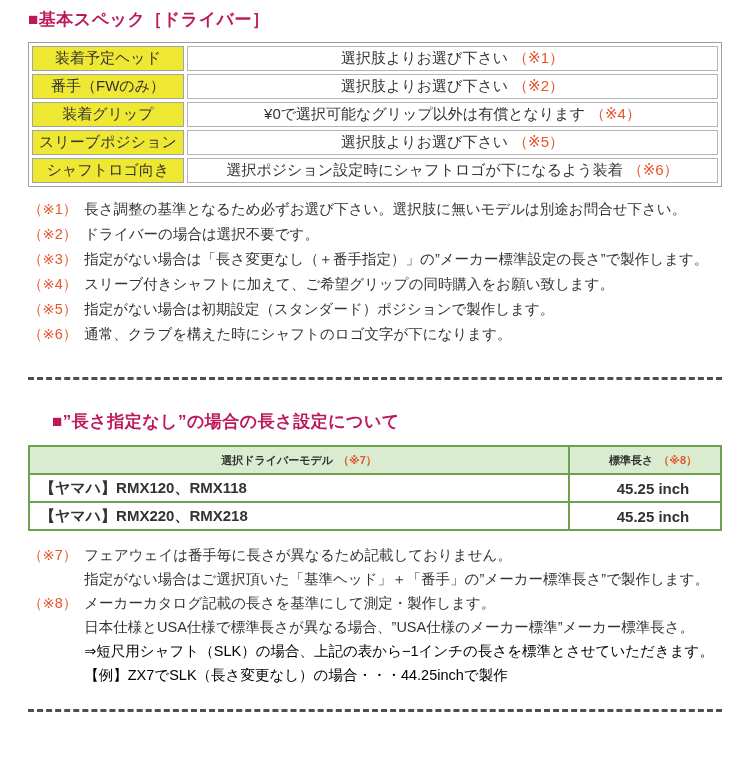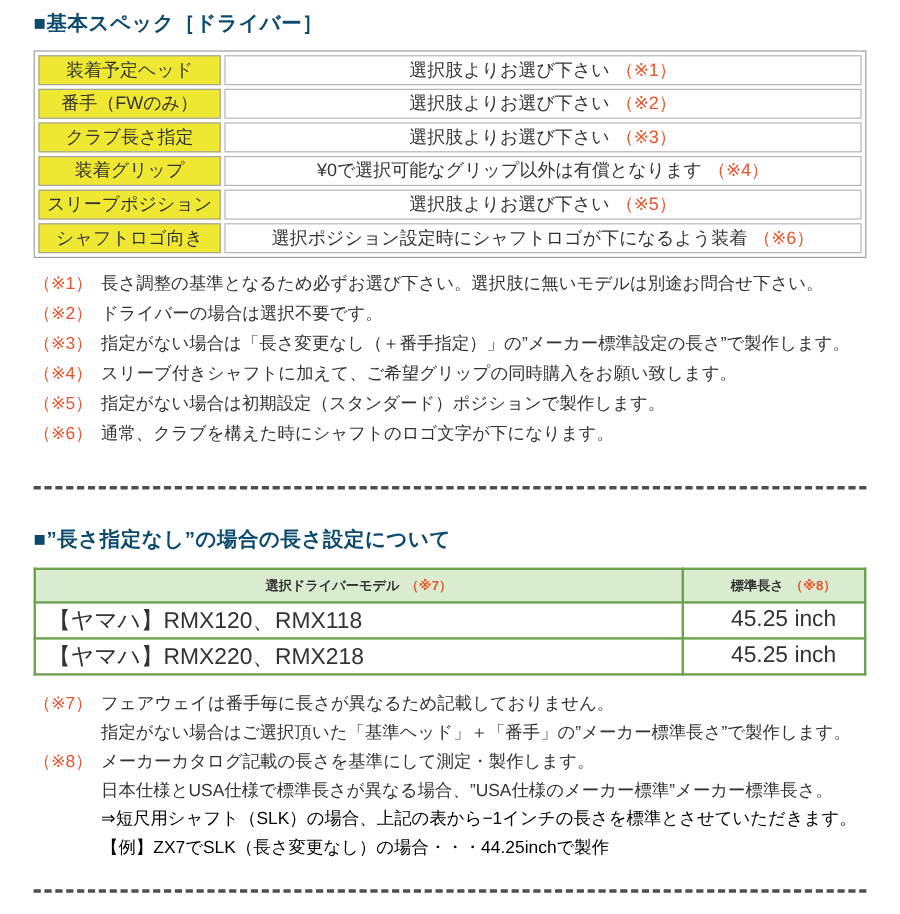--- a/index.html
+++ b/index.html
@@ -11,24 +11,24 @@
     font-family: "Liberation Sans", "DejaVu Sans", sans-serif;
     overflow: hidden;
   }
   .wrap { padding: 8px 28px 0 28px; }
 
   
   .sec {
     margin: 0;
     font-size: 17px;
     font-weight: bold;
-    color: #0c4a6e;
+    color: #be185d;
     letter-spacing: 0.5px;
   }
-  .sec2 { margin-top: 30px; }
+  .sec2 { margin-top: 30px; margin-left: 24px; }
 
   
   table.spec {
     width: 100%;
     margin-top: 11px;
     border-spacing: 3px;
     border: 1px solid #9f9f9f;
     background: #ffffff;
   }
   table.spec td {
@@ -72,22 +72,23 @@
   
   table.models {
     width: 100%;
     margin-top: 12px;
     border-collapse: collapse;
     border: 2px solid #6ca14f;
   }
   table.models th, table.models td {
     border: 2px solid #6ca14f;
     height: 28px;
-    font-size: 19px;
+    font-size: 15px;
     padding: 1px 4px;
+    font-weight: bold;
   }
   table.models th {
     background: #d9ecd0;
     font-size: 11px;
     font-weight: bold;
     text-align: center;
   }
   table.models td.model { text-align: left; padding-left: 10px; }
   table.models .len { width: 152px; text-align: center; padding-left: 20px; }
 </style>
@@ -102,24 +103,20 @@
     <tbody>
       <tr>
         <td class="lbl">装着予定ヘッド</td>
         <td class="val"><span>選択肢よりお選び下さい</span><span class="ref">（※1）</span></td>
       </tr>
       <tr>
         <td class="lbl">番手（FWのみ）</td>
         <td class="val"><span>選択肢よりお選び下さい</span><span class="ref">（※2）</span></td>
       </tr>
       <tr>
-        <td class="lbl">クラブ長さ指定</td>
-        <td class="val"><span>選択肢よりお選び下さい</span><span class="ref">（※3）</span></td>
-      </tr>
-      <tr>
         <td class="lbl">装着グリップ</td>
         <td class="val"><span>¥0で選択可能なグリップ以外は有償となります</span><span class="ref">（※4）</span></td>
       </tr>
       <tr>
         <td class="lbl">スリーブポジション</td>
         <td class="val"><span>選択肢よりお選び下さい</span><span class="ref">（※5）</span></td>
       </tr>
       <tr>
         <td class="lbl">シャフトロゴ向き</td>
         <td class="val"><span>選択ポジション設定時にシャフトロゴが下になるよう装着</span><span class="ref">（※6）</span></td>

